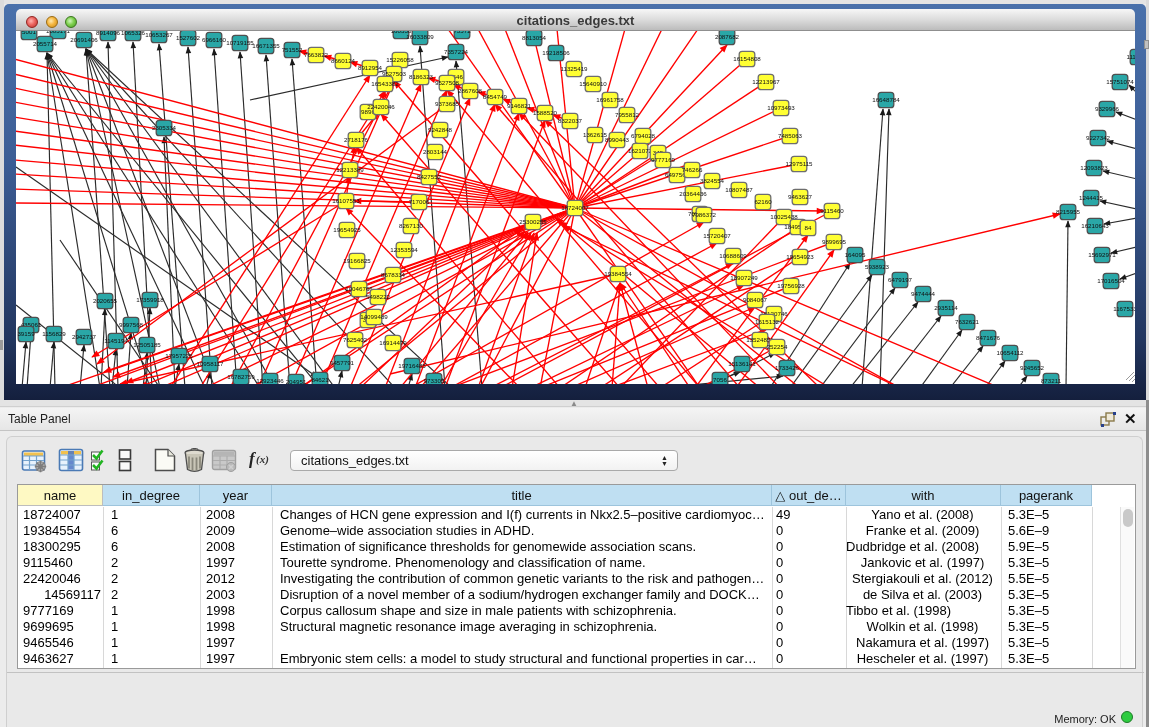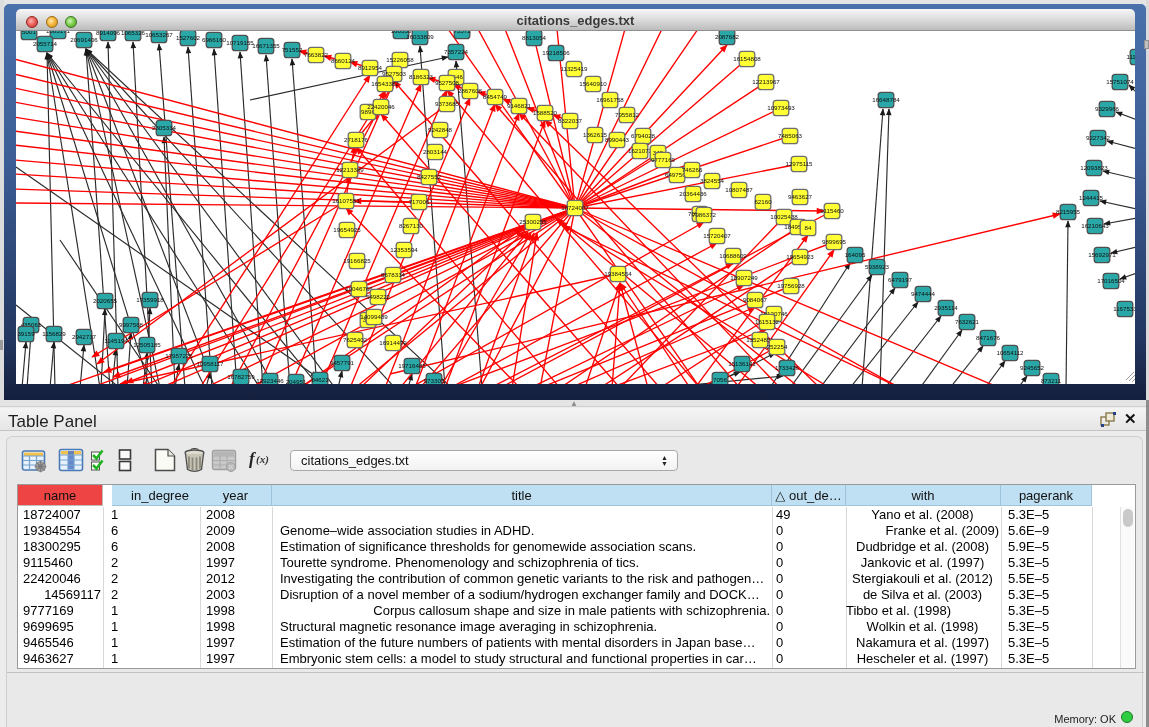--- a/index.html
+++ b/index.html
@@ -23,34 +23,34 @@
 #lgutter{position:absolute;left:0;top:0;width:4px;height:400px;background:#dcdcdc}
 #rgutter{position:absolute;left:1146px;top:0;width:3px;height:400px;background:#dadada}
 #lhandle{position:absolute;left:0;top:340px;width:3px;height:10px;background:#9a9a9a}
 #rhandle{position:absolute;left:1144px;top:40px;width:5px;height:9px;background:#c0c0c0;border:1px solid #909090}
 
 #tablepanel{position:absolute;left:0;top:400px;width:1149px;height:327px;background:#ececec}
 #divider{position:absolute;left:0;top:0;width:1149px;height:7px;background:#e4e4e4;border-bottom:1px solid #d0d0d0}
 #divider .grip{position:absolute;left:570px;top:1px;color:#8a8a8a;font-size:8px;line-height:5px}
 #tpbar{position:absolute;left:0;top:8px;width:1149px;height:23px;
  background:linear-gradient(#f4f4f4,#e6e6e6);border-bottom:1px solid #c4c4c4}
-#tpbar .t{position:absolute;left:8px;top:4px;font-size:17px;color:#1e1e1e}
+#tpbar .t{position:absolute;left:8px;top:4px;font-size:12px;color:#1e1e1e}
 #tpbar .x{position:absolute;left:1124px;top:2px;font-size:15px;font-weight:bold;color:#111}
 #container{position:absolute;left:6px;top:36px;width:1137px;height:664px;
  background:#e9e9e9;border:1px solid #cfcfcf;border-radius:6px 6px 0 0;border-bottom:none}
 #toolbar{position:absolute;left:6px;top:10px;height:30px}
 .tbi{position:absolute;top:0}
 #combo{position:absolute;left:283px;top:13px;width:388px;height:21px;background:linear-gradient(#ffffff,#f2f2f2);
  border:1px solid #a9a9a9;border-radius:4px;font-size:13px;color:#111;line-height:19px;padding-left:10px}
 #combo .arr{position:absolute;right:9px;top:3.5px;font-size:7px;color:#222;line-height:6.5px;text-align:center}
 
 #tbl{position:absolute;left:10px;top:47px;width:1119px;height:185px;background:#fff;border:1px solid #9a9a9a}
 .hcell{position:absolute;top:0;height:21px;background:#bfdff2;border-right:1px solid #9dc4dc;
  border-bottom:1px solid #9dc4dc;font-size:13px;color:#111;text-align:center;line-height:21px}
-.hcell.gray{background:#ef4444;border-right:1px solid #bdbdbd;border-bottom:1px solid #bdbdbd}
+.hcell.gray{background:#fef9c3;border-right:1px solid #bdbdbd;border-bottom:1px solid #bdbdbd}
 .trow{position:absolute;left:0;height:16px;width:1075px;font-size:13px;color:#000;white-space:nowrap}
 .tc{position:absolute;top:0;height:16px;line-height:15px;overflow:hidden}
 .vline{position:absolute;top:22px;bottom:0;width:1px;background:#d8d8d8}
 #vscroll{position:absolute;right:1px;top:22px;width:14px;height:161px;background:#fafafa;border-left:1px solid #e0e0e0}
 #vthumb{position:absolute;left:2px;top:2px;width:10px;height:18px;background:#c9c9c9;border-radius:5px}
 
 #tabs{position:absolute;left:425px;top:238px;height:19px;font-size:13px}
 .tab{float:left;height:19px;line-height:18px;padding:0 13px;background:linear-gradient(#ffffff,#f1f1f1);
  border:1px solid #b9b9b9;border-left:none;color:#111}
 .tab.first{border-left:1px solid #b9b9b9;border-radius:4px 0 0 4px}
@@ -606,64 +606,65 @@
             <path d="M18 18l4 4M22 18l-4 4" stroke="#cfcfcf" stroke-width="1.6"></path>
           </svg>
           <svg class="tbi" style="left:236px" width="27" height="26" viewBox="0 0 27 26">
             <text x="0" y="17" font-family="Liberation Serif,serif" font-style="italic" font-weight="bold" font-size="17" fill="#222">f</text>
             <text x="7" y="16" font-family="Liberation Serif,serif" font-style="italic" font-weight="bold" font-size="11" fill="#333">(x)</text>
           </svg>
         </div>
     <div id="combo">citations_edges.txt<div class="arr">▲<br>▼</div></div>
     <div id="tbl">
           <div class="hcell gray" style="left:0px;width:85px">name</div>
-          <div class="hcell" style="left:94px;width:97px">in_degree</div>
+          <div class="hcell" style="left:85px;width:97px">in_degree</div>
           <div class="hcell" style="left:182px;width:72px">year</div>
           <div class="hcell" style="left:254px;width:500px">title</div>
           <div class="hcell" style="left:754px;width:74px">△ out_de…</div>
           <div class="hcell" style="left:828px;width:155px">with</div>
           <div class="hcell" style="left:983px;width:91px">pagerank</div>
           <div class="vline" style="left:85px"></div>
           <div class="vline" style="left:182px"></div>
           <div class="vline" style="left:254px"></div>
           <div class="vline" style="left:754px"></div>
           <div class="vline" style="left:828px"></div>
           <div class="vline" style="left:983px"></div>
           <div class="vline" style="left:1074px"></div>
           <div class="trow" style="top:22px">
             <div class="tc" style="left:5px;width:78px;text-align:left">18724007</div>
             <div class="tc" style="left:93px;width:87px;text-align:left">1</div>
             <div class="tc" style="left:188px;width:64px;text-align:left">2008</div>
+            <div class="tc" style="left:262px;width:490px;text-align:left">Changes of HCN gene expression and I(f) currents in Nkx2.5–positive cardiomyoc…</div>
             <div class="tc" style="left:758px;width:68px;text-align:left">49</div>
             <div class="tc" style="left:828px;width:153px;text-align:center">Yano et al. (2008)</div>
             <div class="tc" style="left:990px;width:82px;text-align:left">5.3E–5</div>
           </div>
           <div class="trow" style="top:38px">
             <div class="tc" style="left:5px;width:78px;text-align:left">19384554</div>
             <div class="tc" style="left:93px;width:87px;text-align:left">6</div>
             <div class="tc" style="left:188px;width:64px;text-align:left">2009</div>
             <div class="tc" style="left:262px;width:490px;text-align:left">Genome–wide association studies in ADHD.</div>
             <div class="tc" style="left:758px;width:68px;text-align:left">0</div>
-            <div class="tc" style="left:828px;width:153px;text-align:right">Franke et al. (2009)</div>
+            <div class="tc" style="left:828px;width:153px;text-align:center">Franke et al. (2009)</div>
             <div class="tc" style="left:990px;width:82px;text-align:left">5.6E–9</div>
           </div>
           <div class="trow" style="top:54px">
             <div class="tc" style="left:5px;width:78px;text-align:left">18300295</div>
             <div class="tc" style="left:93px;width:87px;text-align:left">6</div>
             <div class="tc" style="left:188px;width:64px;text-align:left">2008</div>
             <div class="tc" style="left:262px;width:490px;text-align:left">Estimation of significance thresholds for genomewide association scans.</div>
             <div class="tc" style="left:758px;width:68px;text-align:left">0</div>
-            <div class="tc" style="left:828px;width:153px;text-align:center">Dudbridge et al. (2008)</div>
+            <div class="tc" style="left:828px;width:153px;">Dudbridge et al. (2008)</div>
             <div class="tc" style="left:990px;width:82px;text-align:left">5.9E–5</div>
           </div>
           <div class="trow" style="top:70px">
             <div class="tc" style="left:5px;width:78px;text-align:left">9115460</div>
             <div class="tc" style="left:93px;width:87px;text-align:left">2</div>
             <div class="tc" style="left:188px;width:64px;text-align:left">1997</div>
-            <div class="tc" style="left:262px;width:490px;text-align:left">Tourette syndrome. Phenomenology and schizophrenia of tics.</div>
+            <div class="tc" style="left:262px;width:490px;text-align:left">Tourette syndrome. Phenomenology and classification of name.</div>
             <div class="tc" style="left:758px;width:68px;text-align:left">0</div>
             <div class="tc" style="left:828px;width:153px;text-align:center">Jankovic et al. (1997)</div>
             <div class="tc" style="left:990px;width:82px;text-align:left">5.3E–5</div>
           </div>
           <div class="trow" style="top:86px">
             <div class="tc" style="left:5px;width:78px;text-align:left">22420046</div>
             <div class="tc" style="left:93px;width:87px;text-align:left">2</div>
             <div class="tc" style="left:188px;width:64px;text-align:left">2012</div>
             <div class="tc" style="left:262px;width:490px;text-align:left">Investigating the contribution of common genetic variants to the risk and pathogen…</div>
             <div class="tc" style="left:758px;width:68px;text-align:left">0</div>
@@ -676,39 +677,38 @@
             <div class="tc" style="left:188px;width:64px;text-align:left">2003</div>
             <div class="tc" style="left:262px;width:490px;text-align:left">Disruption of a novel member of a sodium/hydrogen exchanger family and DOCK…</div>
             <div class="tc" style="left:758px;width:68px;text-align:left">0</div>
             <div class="tc" style="left:828px;width:153px;text-align:center">de Silva et al. (2003)</div>
             <div class="tc" style="left:990px;width:82px;text-align:left">5.3E–5</div>
           </div>
           <div class="trow" style="top:118px">
             <div class="tc" style="left:5px;width:78px;text-align:left">9777169</div>
             <div class="tc" style="left:93px;width:87px;text-align:left">1</div>
             <div class="tc" style="left:188px;width:64px;text-align:left">1998</div>
-            <div class="tc" style="left:262px;width:490px;text-align:right">Corpus callosum shape and size in male patients with schizophrenia.</div>
+            <div class="tc" style="left:262px;width:490px;text-align:left">Corpus callosum shape and size in male patients with schizophrenia.</div>
             <div class="tc" style="left:758px;width:68px;text-align:left">0</div>
             <div class="tc" style="left:828px;width:153px;">Tibbo et al. (1998)</div>
             <div class="tc" style="left:990px;width:82px;text-align:left">5.3E–5</div>
           </div>
           <div class="trow" style="top:134px">
             <div class="tc" style="left:5px;width:78px;text-align:left">9699695</div>
             <div class="tc" style="left:93px;width:87px;text-align:left">1</div>
             <div class="tc" style="left:188px;width:64px;text-align:left">1998</div>
             <div class="tc" style="left:262px;width:490px;text-align:left">Structural magnetic resonance image averaging in schizophrenia.</div>
             <div class="tc" style="left:758px;width:68px;text-align:left">0</div>
             <div class="tc" style="left:828px;width:153px;text-align:center">Wolkin et al. (1998)</div>
             <div class="tc" style="left:990px;width:82px;text-align:left">5.3E–5</div>
           </div>
           <div class="trow" style="top:150px">
             <div class="tc" style="left:5px;width:78px;text-align:left">9465546</div>
             <div class="tc" style="left:93px;width:87px;text-align:left">1</div>
             <div class="tc" style="left:188px;width:64px;text-align:left">1997</div>
-            <div class="tc" style="left:262px;width:490px;text-align:left">Estimation of the future numbers of patients with mental disorders in Japan base…</div>
             <div class="tc" style="left:758px;width:68px;text-align:left">0</div>
             <div class="tc" style="left:828px;width:153px;text-align:center">Nakamura et al. (1997)</div>
             <div class="tc" style="left:990px;width:82px;text-align:left">5.3E–5</div>
           </div>
           <div class="trow" style="top:166px">
             <div class="tc" style="left:5px;width:78px;text-align:left">9463627</div>
             <div class="tc" style="left:93px;width:87px;text-align:left">1</div>
             <div class="tc" style="left:188px;width:64px;text-align:left">1997</div>
             <div class="tc" style="left:262px;width:490px;text-align:left">Embryonic stem cells: a model to study structural and functional properties in car…</div>
             <div class="tc" style="left:758px;width:68px;text-align:left">0</div>

